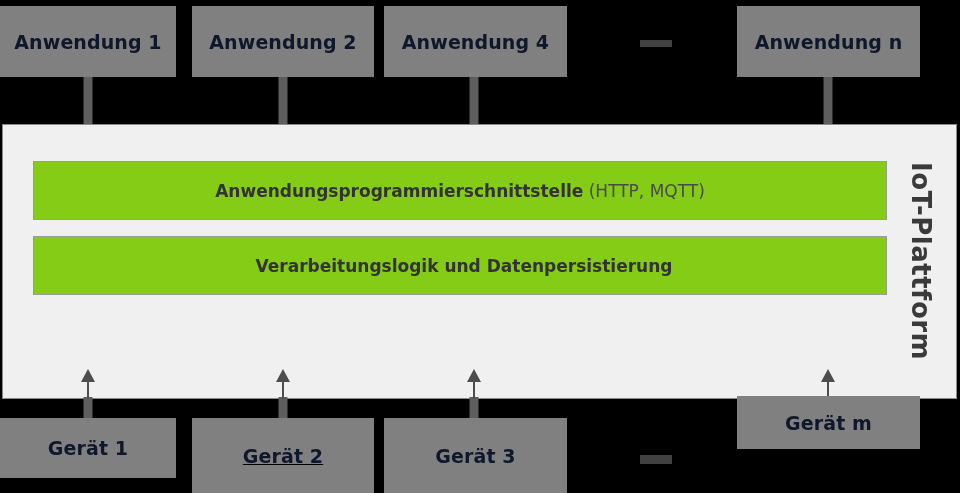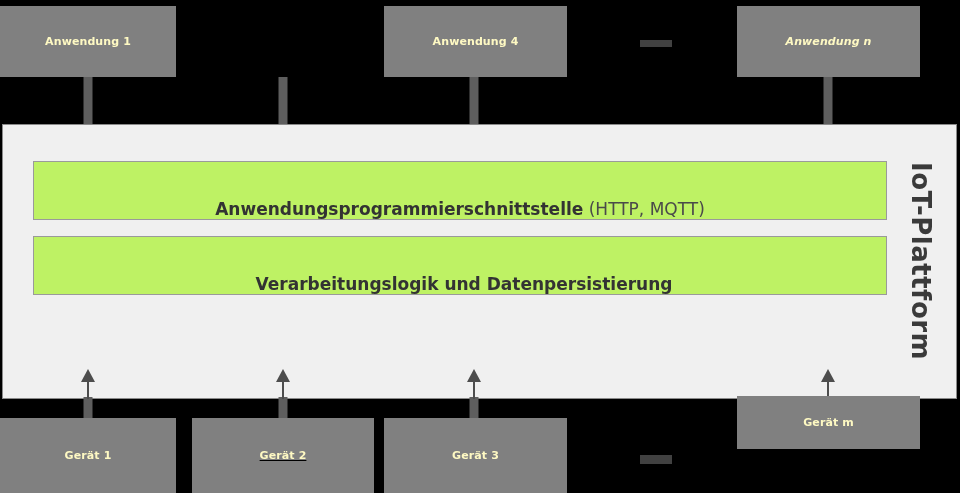--- a/index.html
+++ b/index.html
@@ -19,23 +19,23 @@
   
   .node-box {
     position: absolute;
     background: #808080;
     display: flex;
     align-items: center;
     justify-content: center;
     box-sizing: border-box;
   }
   .node-label {
-    color: #fef9c3;
+    color: #0f172a;
     font-weight: bold;
-    font-size: 11px;
+    font-size: 19px;
     letter-spacing: 0.1px;
     white-space: nowrap;
   }
 
   
   .ellipsis-dash {
     position: absolute;
     background: #414141;
   }
 
@@ -48,25 +48,25 @@
     height: 275px;
     background: #f0f0f0;
     border: 1px solid #8a8a8a;
     box-sizing: border-box;
   }
   .platform-layer {
     position: absolute;
     left: 30px;
     width: 854px;
     height: 59px;
-    background: #bef264;
+    background: #84cc16;
     border: 1px solid #9a9a9a;
     box-sizing: border-box;
     display: flex;
-    align-items: flex-end;
+    align-items: center;
     justify-content: center;
   }
   #layer-api   { top: 36px; }
   #layer-logic { top: 111px; padding-left: 8px; }
   #layer-hub   { top: 186px; }
 
   .layer-text {
     font-size: 17px;
     color: #3a3a3a;
     white-space: nowrap;
@@ -120,24 +120,27 @@
   .arrow-up   { border-bottom: 13px solid #4d4d4d; }
 </style>
 </head>
 <body>
 
 <div id="canvas">
 
   <div class="node-box" id="app-box-0" style="left: 0px; top: 6px; width: 176px; height: 71px;">
     <span class="node-label">Anwendung 1</span>
   </div>
+  <div class="node-box" id="app-box-1" style="left: 192px; top: 6px; width: 182px; height: 71px;">
+    <span class="node-label">Anwendung 2</span>
+  </div>
   <div class="node-box" id="app-box-2" style="left: 384px; top: 6px; width: 183px; height: 71px;">
     <span class="node-label">Anwendung 4</span>
   </div>
-  <div class="node-box" id="app-box-3" style="left: 737px; top: 6px; width: 183px; height: 71px; font-style: italic;">
+  <div class="node-box" id="app-box-3" style="left: 737px; top: 6px; width: 183px; height: 71px;">
     <span class="node-label">Anwendung n</span>
   </div>
   <div class="ellipsis-dash" id="app-ellipsis" style="left: 640px; top: 40px; width: 32px; height: 7px;"></div>
 
   <div id="conn-down">
       <div class="stem-outer" style="left: 88px; top: 77px; height: 47px;"></div>
       <div class="stem-inner" style="left: 88px; top: 125px; height: 23px;"></div>
       <div class="arrow-head arrow-down" style="left: 88px; top: 147px;"></div>
       <div class="stem-outer" style="left: 283px; top: 77px; height: 47px;"></div>
       <div class="stem-inner" style="left: 283px; top: 125px; height: 23px;"></div>
@@ -178,21 +181,21 @@
       <div class="stem-inner" style="left: 283px; top: 382px; height: 17px;"></div>
       <div class="arrow-head arrow-up" style="left: 283px; top: 369px;"></div>
       <div class="stem-outer" style="left: 474px; top: 397px; height: 23px;"></div>
       <div class="stem-inner" style="left: 474px; top: 382px; height: 17px;"></div>
       <div class="arrow-head arrow-up" style="left: 474px; top: 369px;"></div>
       <div class="stem-outer" style="left: 828px; top: 397px; height: 23px;"></div>
       <div class="stem-inner" style="left: 828px; top: 382px; height: 17px;"></div>
       <div class="arrow-head arrow-up" style="left: 828px; top: 369px;"></div>
     </div>
 
-  <div class="node-box" id="dev-box-0" style="left: 0px; top: 418px; width: 176px; height: 75px;">
+  <div class="node-box" id="dev-box-0" style="left: 0px; top: 418px; width: 176px; height: 60px;">
     <span class="node-label">Gerät 1</span>
   </div>
   <div class="node-box" id="dev-box-1" style="left: 192px; top: 418px; width: 182px; height: 75px; text-decoration: underline;">
     <span class="node-label">Gerät 2</span>
   </div>
   <div class="node-box" id="dev-box-2" style="left: 384px; top: 418px; width: 183px; height: 75px;">
     <span class="node-label">Gerät 3</span>
   </div>
   <div class="node-box" id="dev-box-3" style="left: 737px; top: 396px; width: 183px; height: 53px;">
     <span class="node-label">Gerät m</span>

